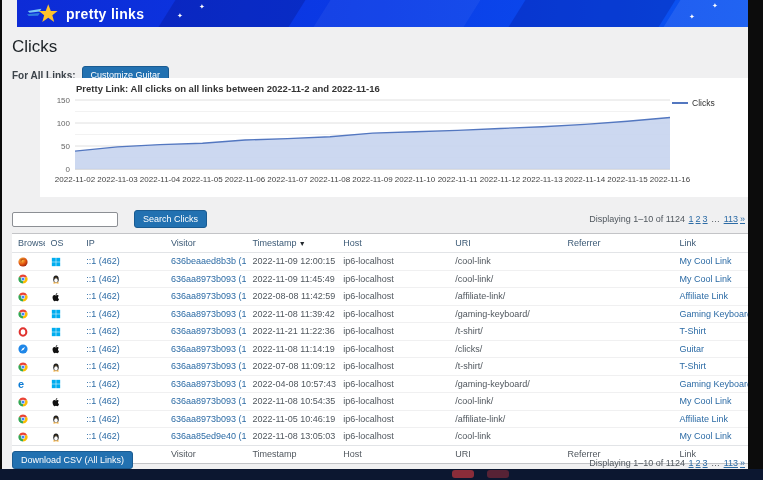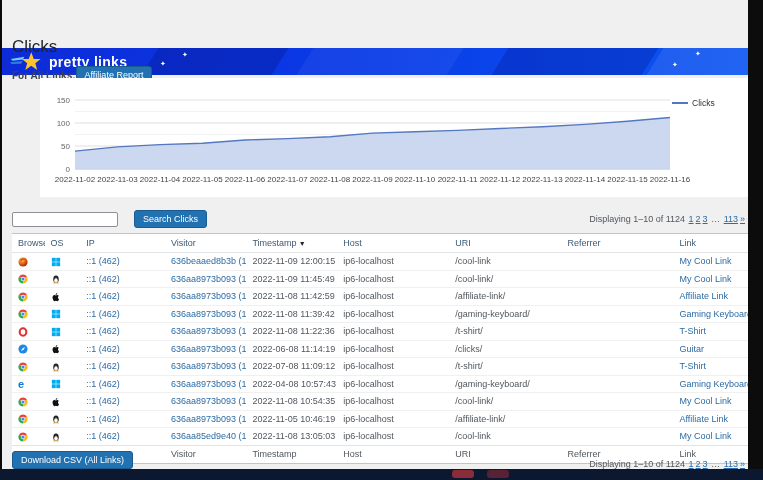--- a/index.html
+++ b/index.html
@@ -1,57 +1,57 @@
 <!DOCTYPE html>
 <html><head>
 <meta charset="utf-8">
 <style>
   html,body{margin:0;padding:0;background:#000;}
   .screen{position:relative;width:763px;height:480px;background:#f0f0f1;overflow:hidden;
           font-family:"Liberation Sans","DejaVu Sans",sans-serif;color:#3c434a;}
   
-  .admin-header{position:absolute;top:0;left:0;right:0;height:27px;overflow:hidden;
-    background:linear-gradient(95deg,#0d2bd6 0%,#0a3ae6 45%,#0b56f2 100%);margin-top:48px;}
+  .admin-header{position:absolute;top:0;left:17px;right:0;height:27px;overflow:hidden;
+    background:linear-gradient(95deg,#0d2bd6 0%,#0a3ae6 45%,#0b56f2 100%);}
   .hdr-stripe{position:absolute;top:-4px;bottom:-4px;transform:skewX(-32deg);}
   .st1{left:150px;width:130px;background:rgba(5,16,130,.30);}
   .st2{left:305px;width:150px;background:rgba(255,255,255,.05);}
   .st3{left:500px;width:150px;background:rgba(5,18,140,.28);}
   .st4{left:655px;width:110px;background:rgba(255,255,255,.09);}
   .sparkle{position:absolute;color:#fff;font-size:7px;line-height:7px;}
   .logo{position:absolute;left:10px;top:3px;display:flex;align-items:center;gap:5px;}
   .logo-text{color:#fff;font-size:14px;font-weight:600;letter-spacing:.3px;}
   
   .left-edge{position:absolute;left:0;top:0;bottom:11px;width:2px;background:#0a0a0a;}
   .right-edge{position:absolute;right:0;top:0;bottom:11px;width:15px;background:#0c0c0c;}
   .taskbar{position:absolute;left:0;right:0;bottom:0;height:11px;background:#0c1730;}
   .tb-blob{position:absolute;bottom:2px;height:8px;width:22px;border-radius:3px;}
   .tbb1{left:452px;background:rgba(170,50,60,.8);}
   .tbb2{left:487px;background:rgba(120,40,55,.7);}
   
   .content{position:absolute;top:27px;left:2px;right:15px;bottom:11px;padding:8px 0 0 10px;}
   h1.page-title{margin:2px 0 0 0;font-size:17px;font-weight:500;color:#1d2327;}
-  .subtitle-row{margin-top:9px;display:flex;align-items:center;}
+  .subtitle-row{margin-top:9px;display:flex;align-items:center;gap:6px;}
   .for-label{font-size:10px;font-weight:bold;color:#3c434a;}
   .btn{display:inline-block;background:#2271b1;color:#fff;border:1px solid #1a5b91;border-radius:3px;
        font-size:9px;padding:3px 8px;cursor:pointer;font-family:inherit;}
   
   .chart-card{position:absolute;left:38px;top:51px;width:708px;height:119px;background:#fff;}
   .chart-title{position:absolute;left:36px;top:5px;font-size:9.5px;font-weight:bold;color:#333;}
   .chart-legend{position:absolute;left:632px;top:20px;display:flex;align-items:center;gap:4px;}
   .legend-swatch{width:16px;height:0;border-top:2px solid #5377c0;background:#c7d4ee;}
   .legend-label{font-size:8.5px;color:#333;}
   
   .search-row{position:absolute;left:10px;top:183px;right:2px;display:flex;align-items:center;}
   .search-input{width:98px;height:13px;border:1px solid #8c8f94;border-radius:2px;font-size:9px;padding:0 3px;}
   .search-btn{margin-left:16px;}
   .pager{font-size:9px;color:#50575e;white-space:nowrap;}
   .pager a{color:#2c6ba5;text-decoration:underline;margin:0 1px;}
   .pager .dots{color:#50575e;text-decoration:none;}
   .pager-top{margin-left:auto;}
-  .bottom-row{position:absolute;left:10px;right:2px;top:424px;display:flex;align-items:flex-end;}
+  .bottom-row{position:absolute;left:10px;right:2px;top:424px;display:flex;align-items:center;}
   .bottom-row .pager{margin-left:auto;margin-top:6px;}
   
   .table-wrap{position:absolute;left:10px;top:206px;width:736px;background:#fff;
               border-top:1px solid #c3c4c7;border-bottom:1px solid #c3c4c7;}
   table{border-collapse:collapse;table-layout:fixed;width:100%;font-size:9px;}
   th,td{text-align:left;padding:0 0 0 6px;height:16.5px;overflow:hidden;white-space:nowrap;}
   thead th{height:18px;border-bottom:1px solid #e2e4e7;}
   tfoot th{height:17px;border-top:1px solid #e2e4e7;color:#50575e;font-weight:normal;}
   thead a{color:#3c5a76;text-decoration:none;font-weight:normal;}
   tbody tr{border-bottom:1px solid #f0f0f1;}
@@ -85,24 +85,25 @@
       </span>
       <span class="logo-text">pretty links</span>
     </div>
   </div>
 
   <div class="content">
     <h1 class="page-title">Clicks</h1>
 
     <div class="subtitle-row">
       <span class="for-label">For All Links:</span>
-      <button class="btn">Affiliate Report</button>
+      <button class="btn">Customize Guitar</button>
     </div>
 
     <div class="chart-card">
+      <div class="chart-title">Pretty Link: All clicks on all links between 2022-11-2 and 2022-11-16</div>
       <div class="chart-legend">
         <span class="legend-swatch"></span>
         <span class="legend-label">Clicks</span>
       </div>
       <svg id="chart-svg" width="706" height="104" style="position:absolute;left:0;top:14px;">
           <line x1="35" y1="77" x2="630" y2="77" stroke="#b9bcc0" stroke-width="1"></line>
           <text x="30" y="80" text-anchor="end" font-size="8" fill="#666" font-family="Liberation Sans, sans-serif">0</text>
           <line x1="35" y1="65.5" x2="630" y2="65.5" stroke="#f2f2f2" stroke-width="1"></line>
           <line x1="35" y1="54" x2="630" y2="54" stroke="#e0e0e0" stroke-width="1"></line>
           <text x="30" y="57" text-anchor="end" font-size="8" fill="#666" font-family="Liberation Sans, sans-serif">50</text>
@@ -235,21 +236,21 @@
                     <circle cx="12" cy="12" r="3.8" fill="#4285f4"></circle>
                   </svg>
                 </span></td>
               <td><span class="icon">
                   <svg viewBox="0 0 24 24" width="10" height="10">
                     <path fill="#111" d="M16.7 12.9c0-2.4 2-3.6 2.1-3.6-1.1-1.7-2.9-1.9-3.5-2-1.5-.1-2.9.9-3.7.9-.8 0-1.9-.9-3.2-.8-1.6 0-3.1 1-3.9 2.4-1.7 3-.4 7.3 1.2 9.7.8 1.1 1.7 2.4 3 2.4 1.2-.1 1.7-.8 3.2-.8s1.9.8 3.2.8c1.3 0 2.2-1.2 3-2.4.9-1.3 1.3-2.6 1.3-2.7 0 0-2.6-1-2.7-3.9zM14.1 5.5c.7-.8 1.1-2 1-3.1-1 0-2.2.7-2.9 1.5-.6.7-1.2 1.9-1 3.1 1.1.1 2.2-.6 2.9-1.5z"></path>
                   </svg>
                 </span></td>
               <td><a href="#">::1 (462)</a></td>
               <td><a href="#">636aa8973b093 (1)</a></td>
-              <td><span class="plain">2022-11-08 11:42:59</span></td>
+              <td><span class="plain">2022-08-08 11:42:59</span></td>
               <td><span class="plain">ip6-localhost</span></td>
               <td><span class="plain">/affiliate-link/</span></td>
               <td><span class="plain"></span></td>
               <td><a href="#">Affiliate Link</a></td>
             </tr>
             <tr>
               <td><span class="icon">
                   <svg viewBox="0 0 24 24" width="10" height="10">
                     <path d="M12 12 L2.47 6.5 A11 11 0 0 1 21.53 6.5 Z" fill="#ea4335"></path>
                     <path d="M12 12 L21.53 6.5 A11 11 0 0 1 12 23 Z" fill="#fbbc05"></path>
@@ -283,41 +284,41 @@
               <td><span class="icon">
                   <svg viewBox="0 0 24 24" width="10" height="10">
                     <rect x="2" y="2" width="9.4" height="9.4" fill="#00adef"></rect>
                     <rect x="12.6" y="2" width="9.4" height="9.4" fill="#00adef"></rect>
                     <rect x="2" y="12.6" width="9.4" height="9.4" fill="#00adef"></rect>
                     <rect x="12.6" y="12.6" width="9.4" height="9.4" fill="#00adef"></rect>
                   </svg>
                 </span></td>
               <td><a href="#">::1 (462)</a></td>
               <td><a href="#">636aa8973b093 (1)</a></td>
-              <td><span class="plain">2022-11-08 11:22:36</span></td>
+              <td><span class="plain">2022-11-21 11:22:36</span></td>
               <td><span class="plain">ip6-localhost</span></td>
               <td><span class="plain">/t-shirt/</span></td>
               <td><span class="plain"></span></td>
               <td><a href="#">T-Shirt</a></td>
             </tr>
             <tr>
               <td><span class="icon">
                   <svg viewBox="0 0 24 24" width="10" height="10">
                     <circle cx="12" cy="12" r="11" fill="#1f87e8"></circle>
                     <polygon points="17,7 10.5,10.5 7,17 13.5,13.5" fill="#fff"></polygon>
                   </svg>
                 </span></td>
               <td><span class="icon">
                   <svg viewBox="0 0 24 24" width="10" height="10">
                     <path fill="#111" d="M16.7 12.9c0-2.4 2-3.6 2.1-3.6-1.1-1.7-2.9-1.9-3.5-2-1.5-.1-2.9.9-3.7.9-.8 0-1.9-.9-3.2-.8-1.6 0-3.1 1-3.9 2.4-1.7 3-.4 7.3 1.2 9.7.8 1.1 1.7 2.4 3 2.4 1.2-.1 1.7-.8 3.2-.8s1.9.8 3.2.8c1.3 0 2.2-1.2 3-2.4.9-1.3 1.3-2.6 1.3-2.7 0 0-2.6-1-2.7-3.9zM14.1 5.5c.7-.8 1.1-2 1-3.1-1 0-2.2.7-2.9 1.5-.6.7-1.2 1.9-1 3.1 1.1.1 2.2-.6 2.9-1.5z"></path>
                   </svg>
                 </span></td>
               <td><a href="#">::1 (462)</a></td>
               <td><a href="#">636aa8973b093 (1)</a></td>
-              <td><span class="plain">2022-06-08 11:14:19</span></td>
+              <td><span class="plain">2022-11-08 11:14:19</span></td>
               <td><span class="plain">ip6-localhost</span></td>
               <td><span class="plain">/clicks/</span></td>
               <td><span class="plain"></span></td>
               <td><a href="#">Guitar</a></td>
             </tr>
             <tr>
               <td><span class="icon">
                   <svg viewBox="0 0 24 24" width="10" height="10">
                     <path d="M12 12 L2.47 6.5 A11 11 0 0 1 21.53 6.5 Z" fill="#ea4335"></path>
                     <path d="M12 12 L21.53 6.5 A11 11 0 0 1 12 23 Z" fill="#fbbc05"></path>

